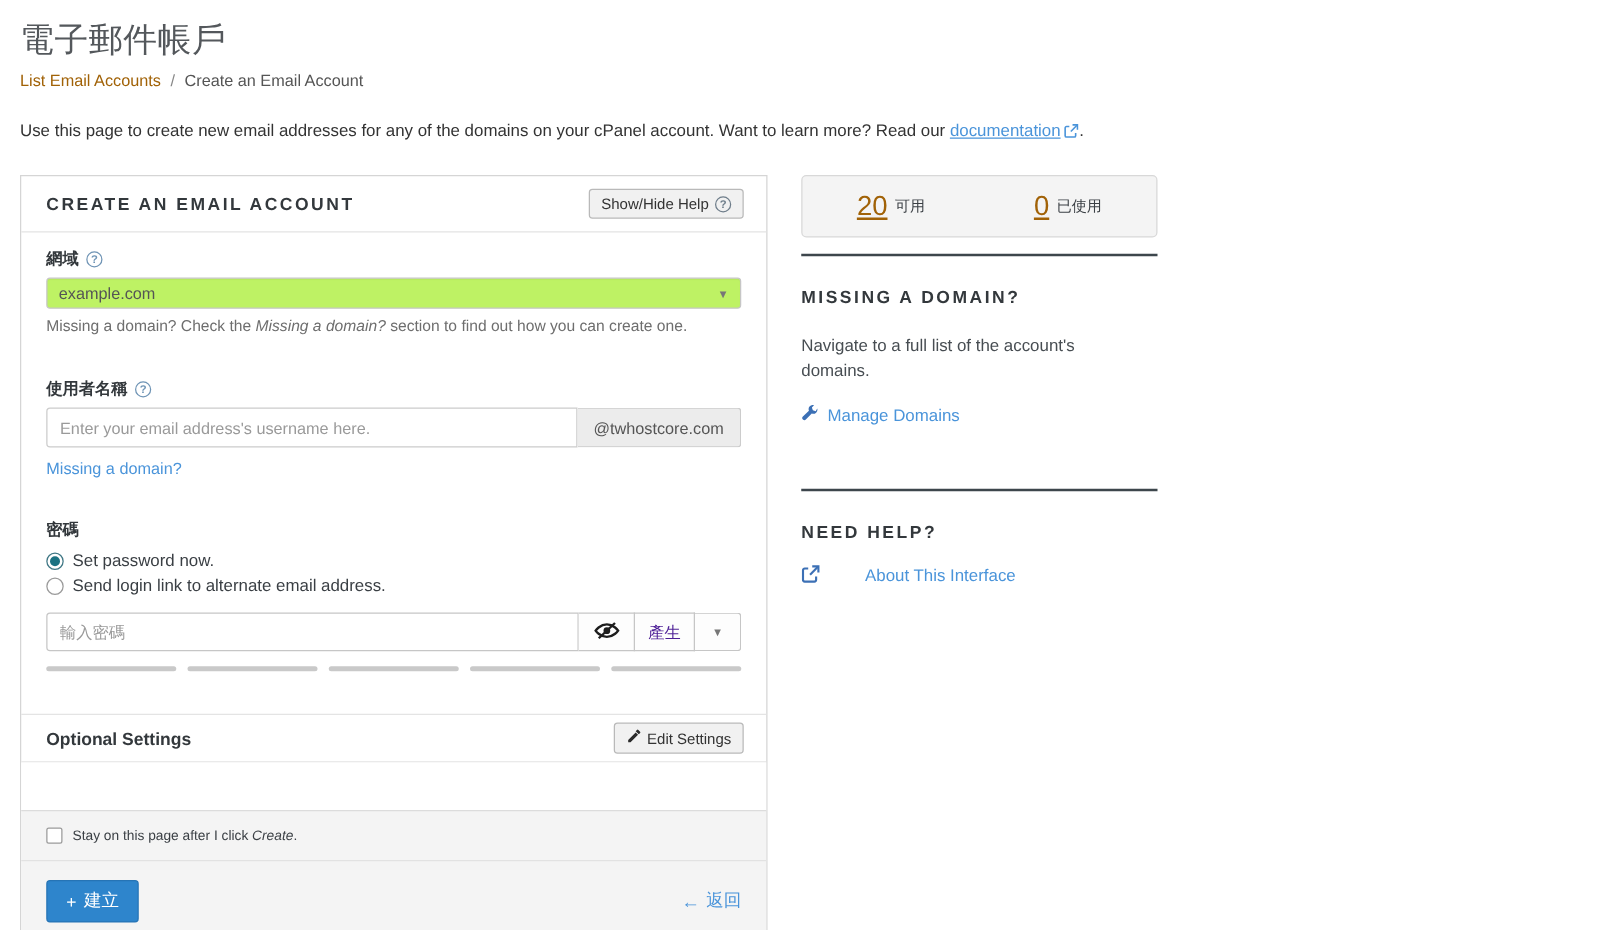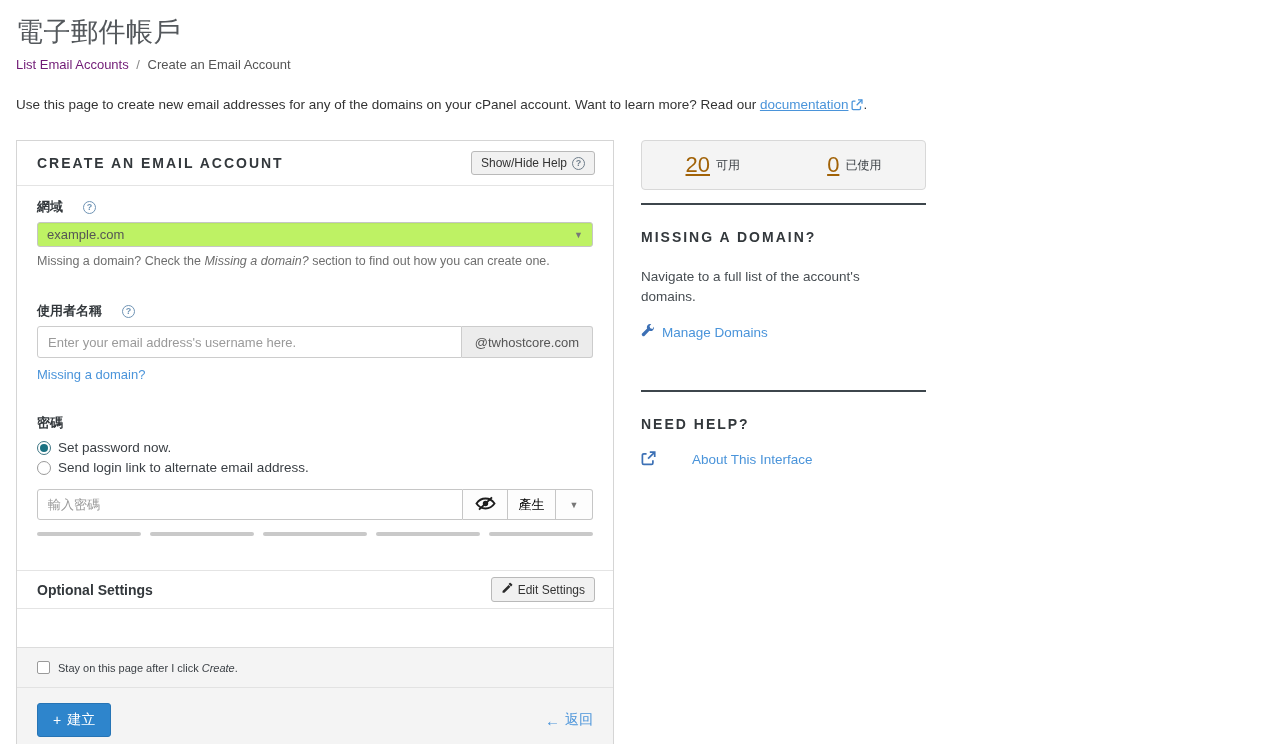--- a/index.html
+++ b/index.html
@@ -4,21 +4,21 @@
 <style>
   * { margin:0; padding:0; box-sizing:border-box; }
   html,body { background:#fff; }
   body { font-family:"Liberation Sans","DejaVu Sans",sans-serif; color:#3a3f44; }
   .page { width:1280px; height:744px; position:relative; overflow:hidden; background:#fff; }
 
   
   .page-head { padding:14px 16px 0 16px; }
   .page-title { font-size:27px; font-weight:400; color:#54585c; letter-spacing:.5px; }
   .breadcrumb { margin-top:7px; font-size:13px; color:#555; }
-  .breadcrumb a { color:#701a75; text-decoration:none;margin-top:47px; }
+  .breadcrumb a { color:#a16207; text-decoration:none;margin-top:47px; }
   .breadcrumb .sep { color:#888; margin:0 4px; }
   .intro { margin-top:25px; font-size:13.5px; color:#333; }
   .intro a { color:#4a94da; text-decoration:underline; }
   .ext-icon { display:inline-block; vertical-align:-2px; margin-left:3px; }
 
   
   .columns { display:flex; align-items:flex-start; padding:0 16px; margin-top:26px; gap:27px; }
 
   
   .panel { width:598px; border:1px solid #d5d5d5; background:#fff; }
@@ -27,21 +27,21 @@
   .panel-title { font-size:14px; font-weight:bold; color:#33383c; letter-spacing:2px; }
   .btn-light { display:inline-flex; align-items:center; gap:5px; font-size:12px; color:#333;
                background:#f1f1f1; border:1px solid #b9b9b9; border-radius:3px;
                padding:4px 9px; cursor:pointer; font-family:inherit; }
   .q-circle { display:inline-flex; align-items:center; justify-content:center;
               width:13px; height:13px; border:1.4px solid #6e7d8a; border-radius:50%;
               font-size:9px; font-weight:bold; color:#6e7d8a; }
   .q-circle.blue { border-color:#6f94b5; color:#6f94b5; }
 
   .panel-body { padding:12px 20px 0 20px; }
-  .field-label { font-size:13px; font-weight:bold; color:#33383c; display:flex; align-items:center; gap:20px; }
+  .field-label { font-size:13px; font-weight:bold; color:#33383c; display:flex; align-items:center; gap:6px; }
 
   .select-box { margin-top:6px; height:25px; border:1px solid #c6c6c6; border-radius:3px;
                 background:#bef264; display:flex; align-items:center; justify-content:space-between;
                 padding:0 9px; font-size:13px; color:#555; cursor:pointer;
                 box-shadow:inset 0 1px 1px rgba(0,0,0,.04); }
   .caret { font-size:9px; color:#777; }
   .help-text { margin-top:7px; font-size:12.5px; color:#6e6e6e; }
 
   .group-username { margin-top:34px; }
   .input-group { display:flex; margin-top:6px; }
@@ -60,21 +60,21 @@
   .radio.checked { border-color:#3e7684; }
   .radio.checked::after { content:""; position:absolute; inset:2px; border-radius:50%; background:#1b7282; }
 
   .pw-row { display:flex; margin-top:14px; }
   .pw-row input { flex:1; height:31px; border:1px solid #c6c6c6; border-radius:3px 0 0 3px;
                   padding:0 10px; font-size:13px; font-family:inherit; outline:none; }
   .pw-row input::placeholder { color:#9a9a9a; }
   .pw-btn { display:flex; align-items:center; justify-content:center; background:#fdfdfd;
             border:1px solid #c6c6c6; border-left:none; cursor:pointer; font-family:inherit; }
   .pw-btn.eye { width:45px; }
-  .pw-btn.gen { width:48px; font-size:13px; color:#000000; }
+  .pw-btn.gen { width:48px; font-size:13px; color:#4c1d95; }
   .pw-btn.more { width:37px; border-radius:0 3px 3px 0; }
   .strength { display:flex; gap:9px; margin-top:12px; margin-bottom:34px; }
   .strength span { flex:1; height:4px; background:#c9c9c9; border-radius:2px; }
 
   .optional-row { display:flex; justify-content:space-between; align-items:center;
                   border-top:1px solid #e4e4e4; border-bottom:1px solid #e4e4e4;
                   padding:6px 18px 6px 20px; min-height:30px; }
   .optional-title { font-size:14px; font-weight:bold; color:#33383c; }
   .spacer { height:38px; background:#fff; }
 

